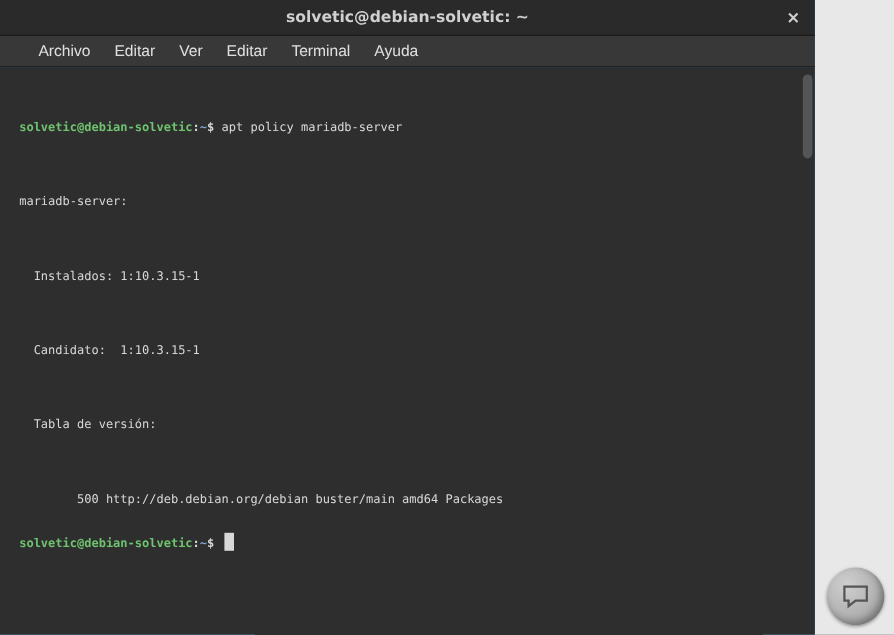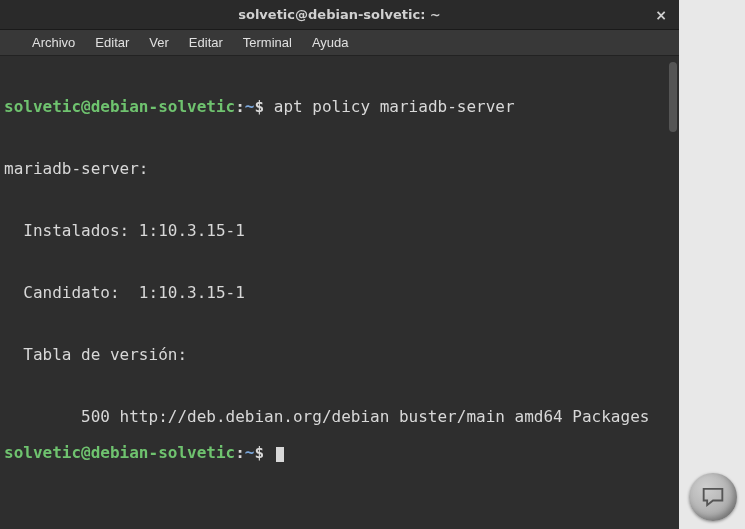--- a/index.html
+++ b/index.html
@@ -56,23 +56,23 @@
       color: #e0e0e0;
       border-bottom: 1px solid #222;
     }
     .menu-item {
       padding: 3px 10px;
       cursor: pointer;
     }
     .terminal-area {
       flex: 1;
       background: #2e2e2e;
-      padding: 6px 4px;
+      padding: 6px 16px;
       color: #d8d8d8;
-      font-size: 16px;
+      font-size: 10px;
       line-height: 18px;
       white-space: pre;
       overflow: hidden;
       position: relative;
     }
     .prompt-user { color: #6fc36f; font-weight: bold; }
     .prompt-colon { color: #d8d8d8; font-weight: bold; }
     .prompt-path { color: #7aa6da; font-weight: bold; }
     .prompt-dollar { color: #d8d8d8; font-weight: bold; }
     .cmd-text { color: #d8d8d8; }

